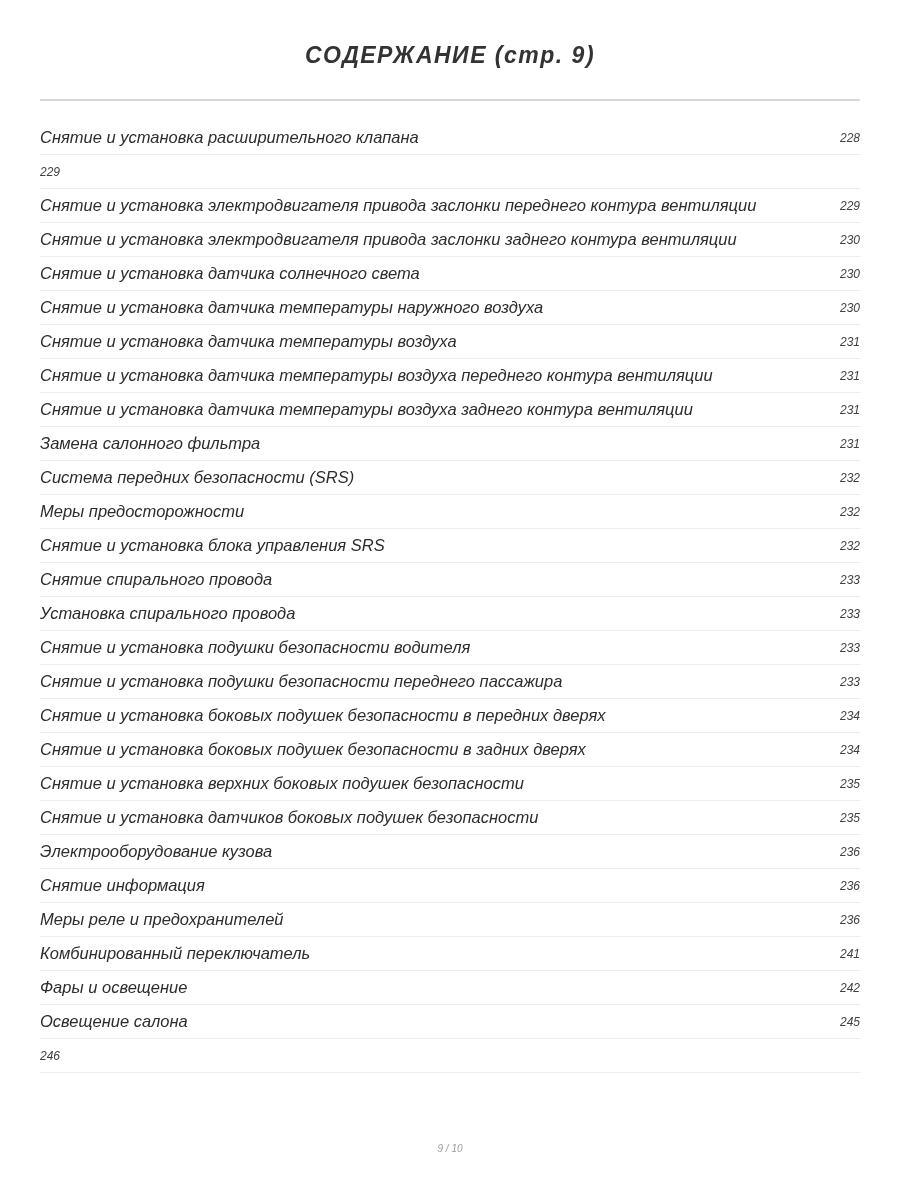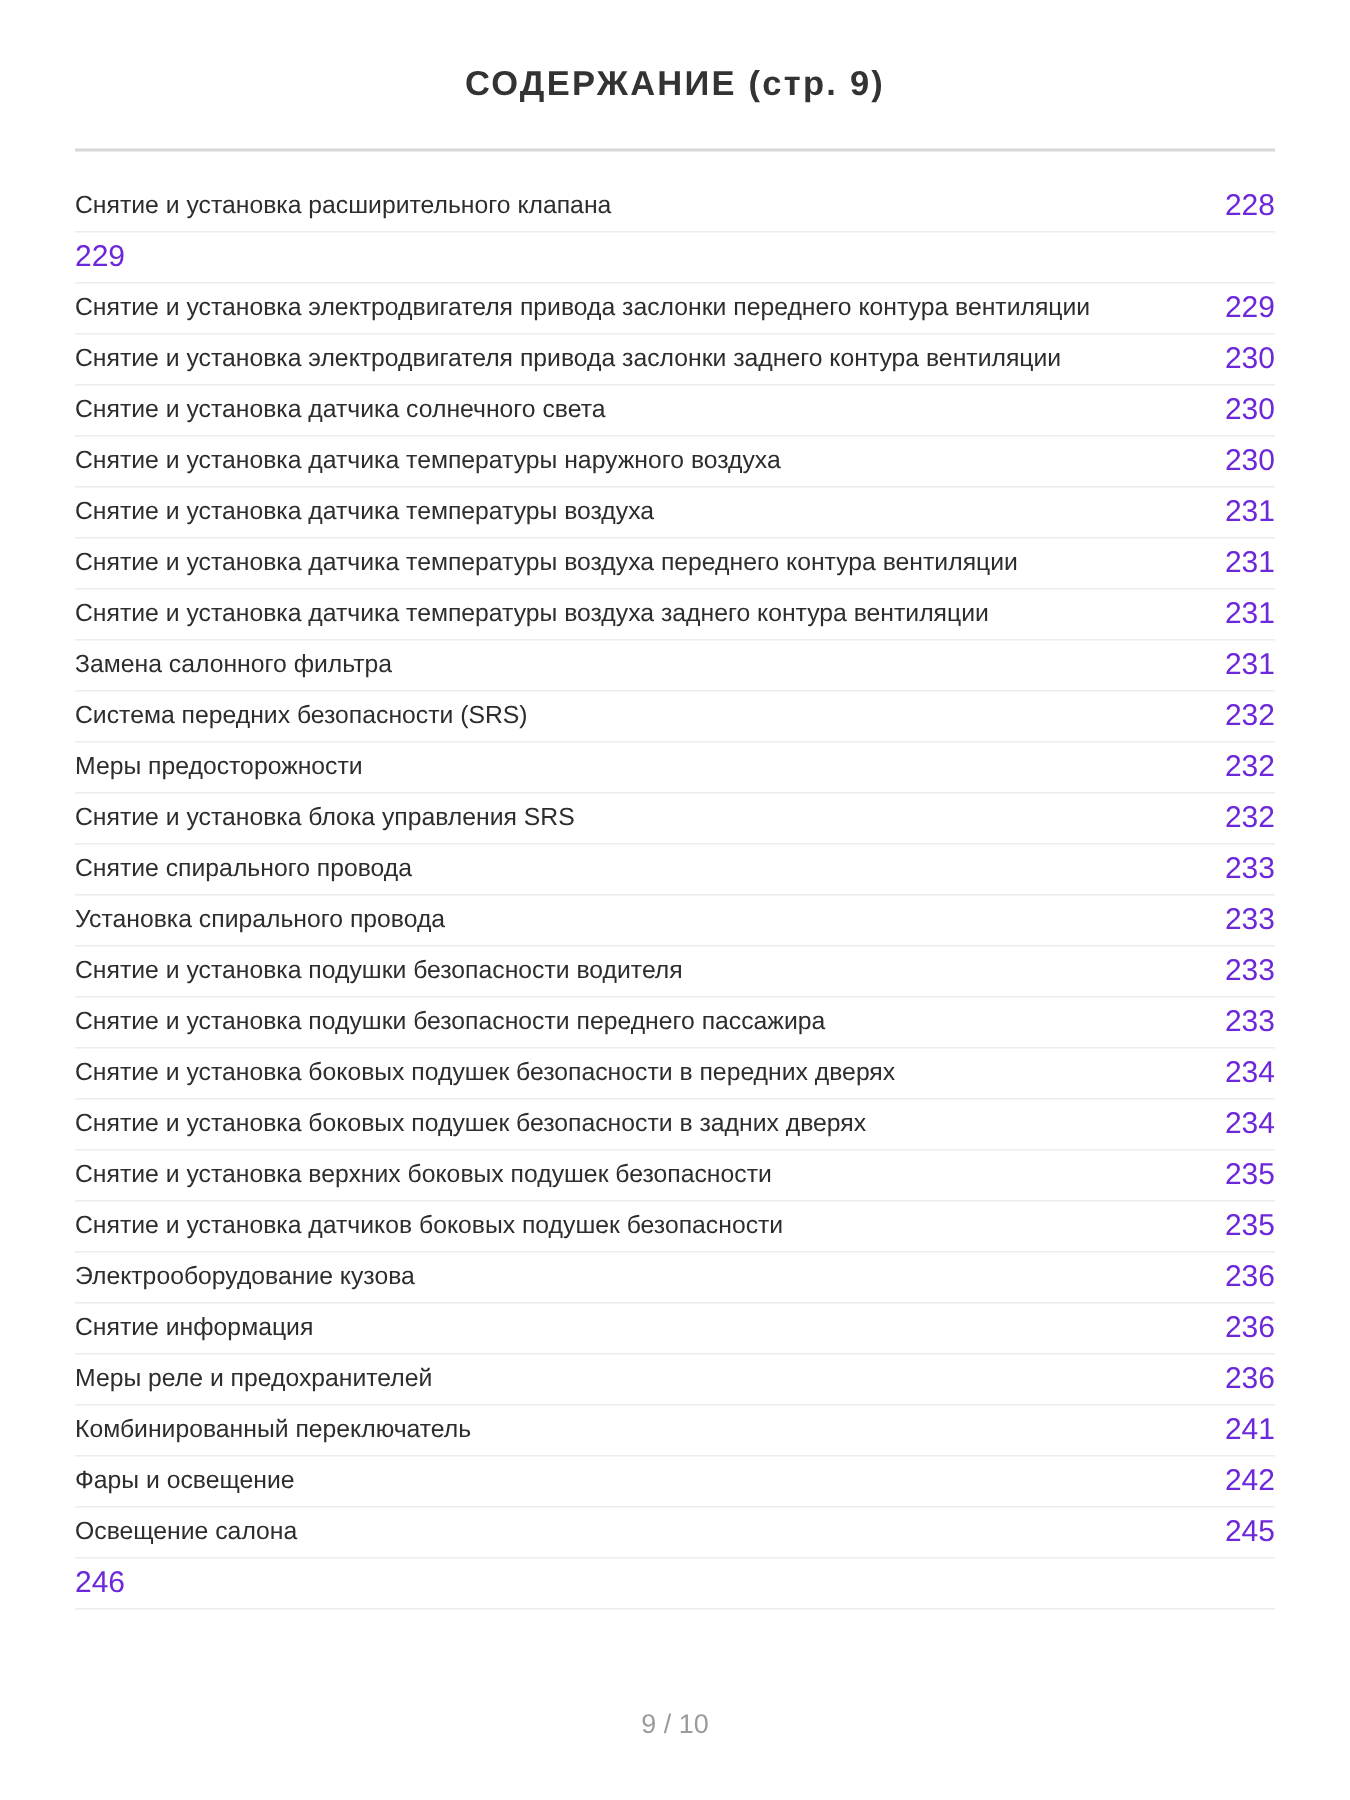--- a/index.html
+++ b/index.html
@@ -11,21 +11,22 @@
     width: 900px;
     height: 1200px;
     font-family: "Liberation Sans", sans-serif;
     position: relative;
     overflow: hidden;
   }
   .page {
     box-sizing: border-box;
     width: 900px;
     height: 1040px;
-    padding: 0 50px;
+    padding: 0 40px;
+    font-style: italic;
   }
   .doc-title {
     margin: 0;
     padding-top: 42px;
     text-align: center;
     font-size: 23px;
     line-height: 26px;
     font-weight: 700;
     letter-spacing: 1.5px;
     color: #333333;
@@ -50,28 +51,28 @@
     border-bottom: 1px solid #ececec;
   }
   .toc-title {
     font-size: 16.5px;
     color: #2d2d2d;
     white-space: nowrap;
     overflow: hidden;
     flex: 1 1 auto;
   }
   .toc-page {
-    font-size: 20px;
-    color: #6d28d9;
+    font-size: 12px;
+    color: #404040;
     flex: 0 0 auto;
   }
   .page-indicator {
     margin-top: 66px;
     text-align: center;
-    font-size: 18px;
+    font-size: 10px;
     line-height: 20px;
     color: #9b9b9b;
   }
 </style>
 </head>
 <body>
 
 <div class="page">
   <h1 class="doc-title">СОДЕРЖАНИЕ (стр. 9)</h1>
 

